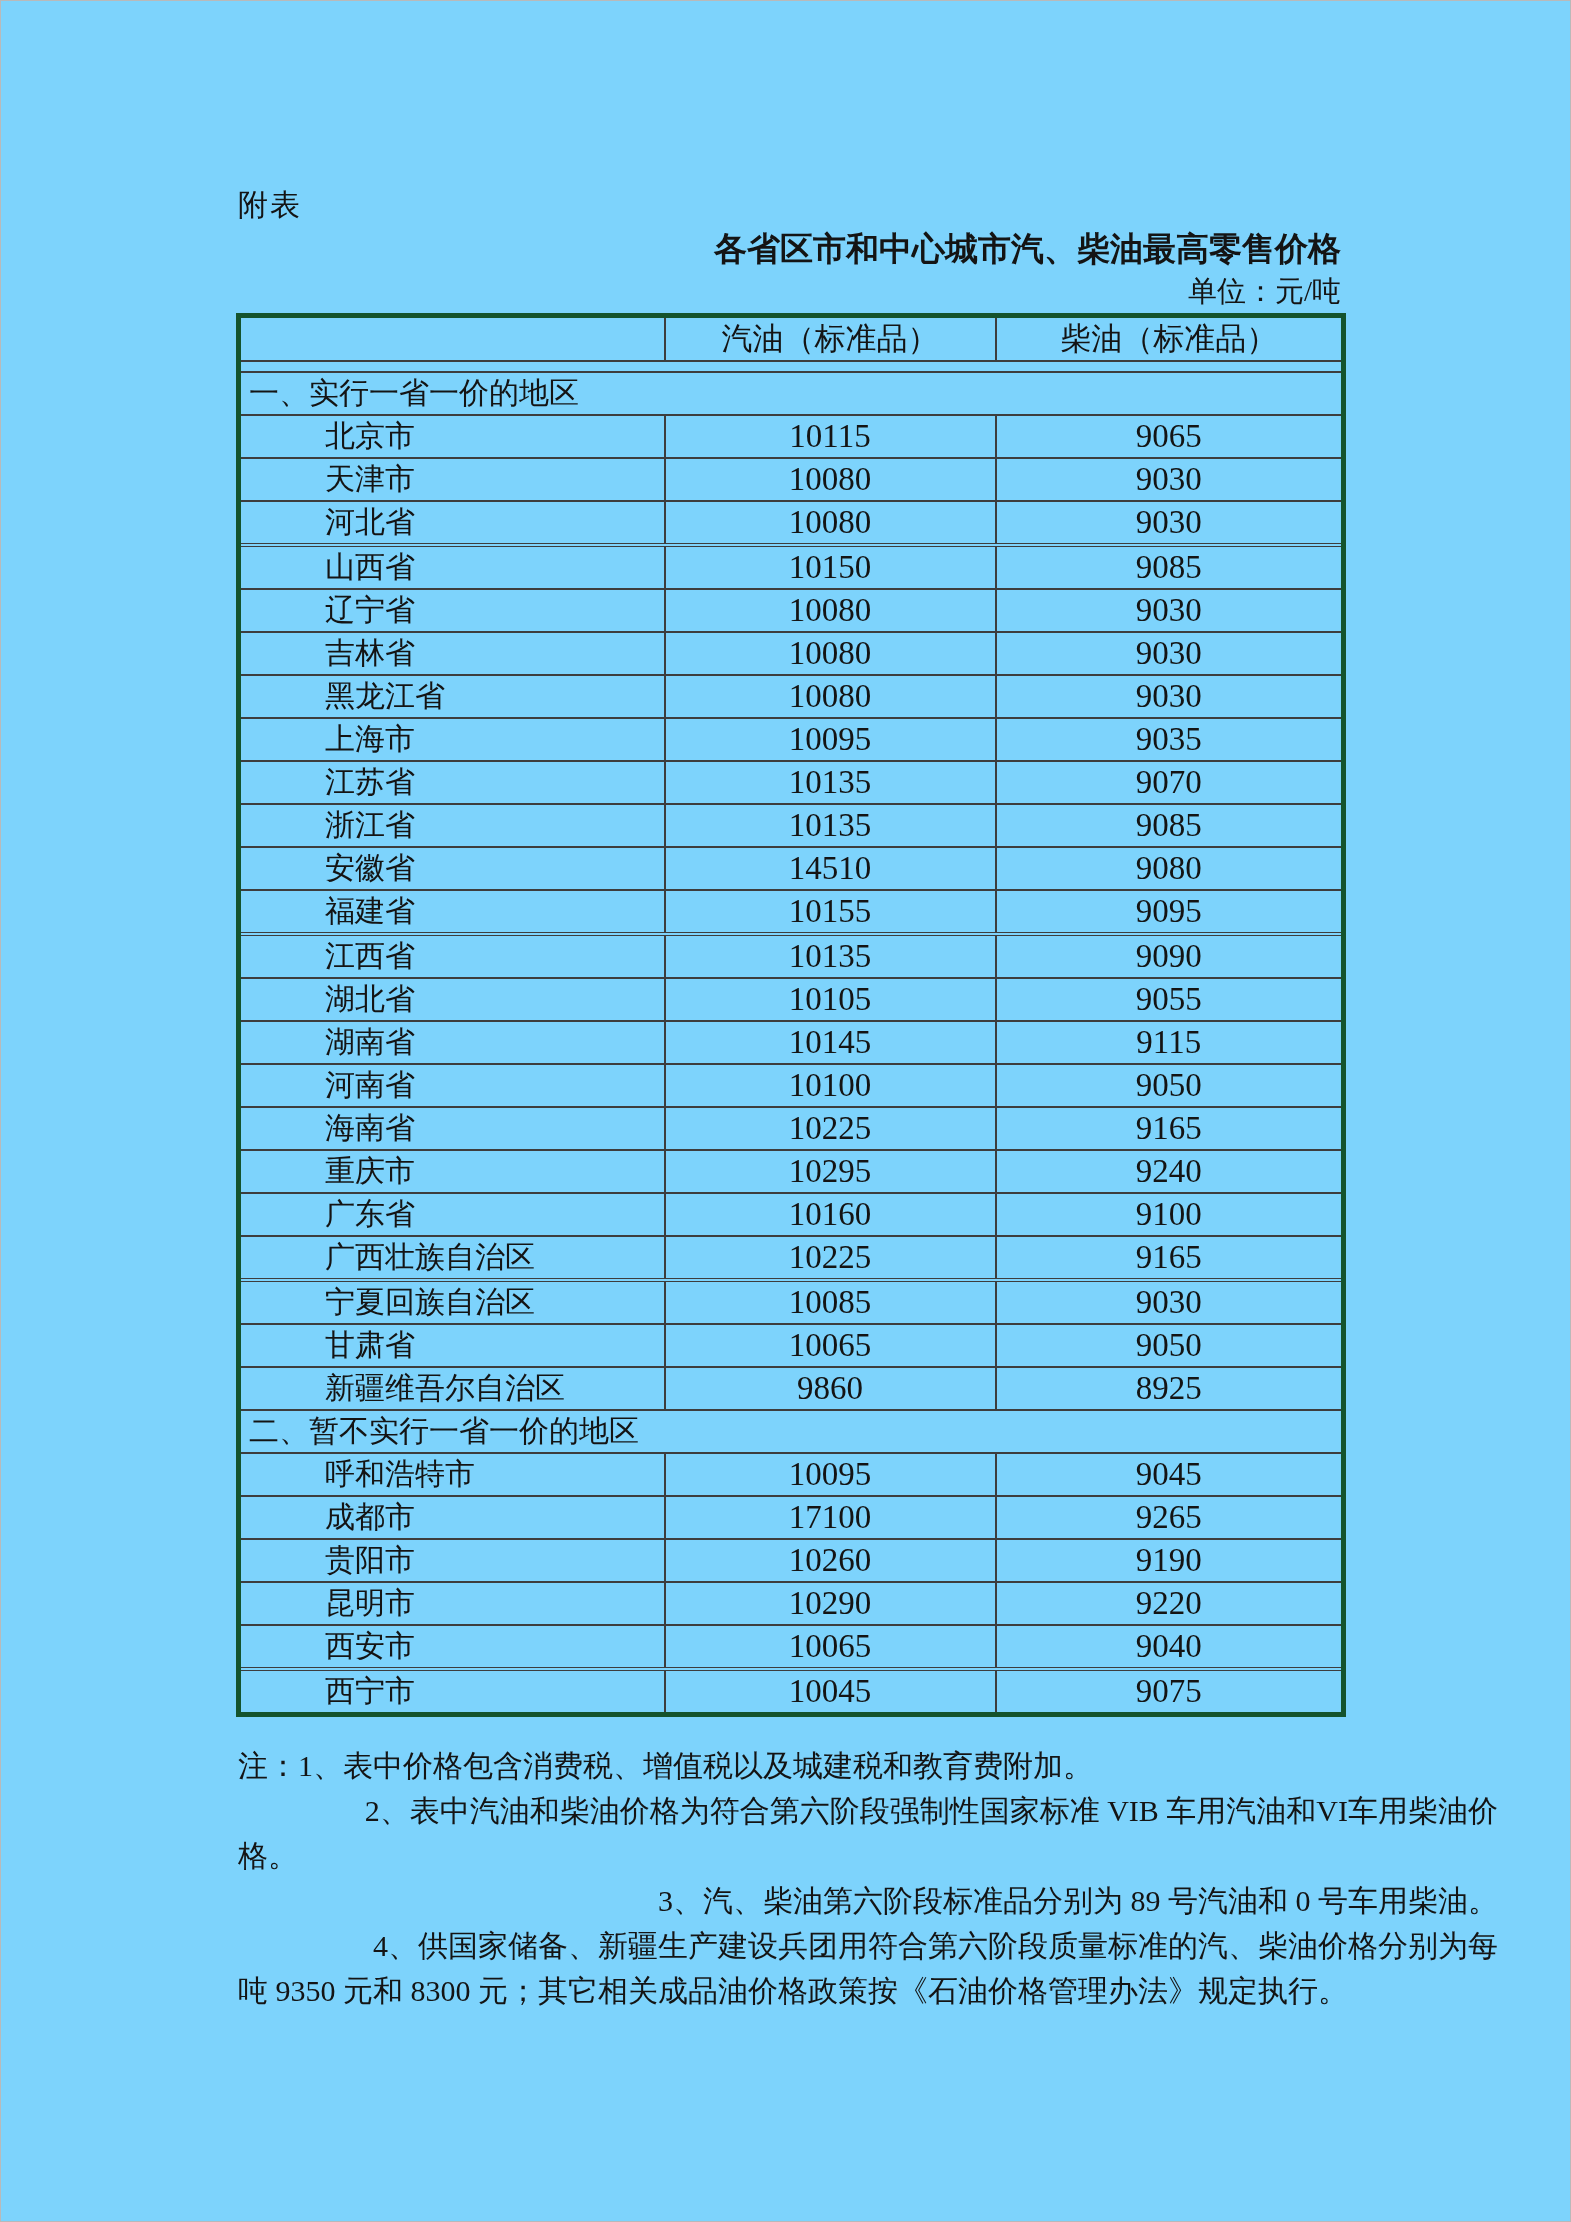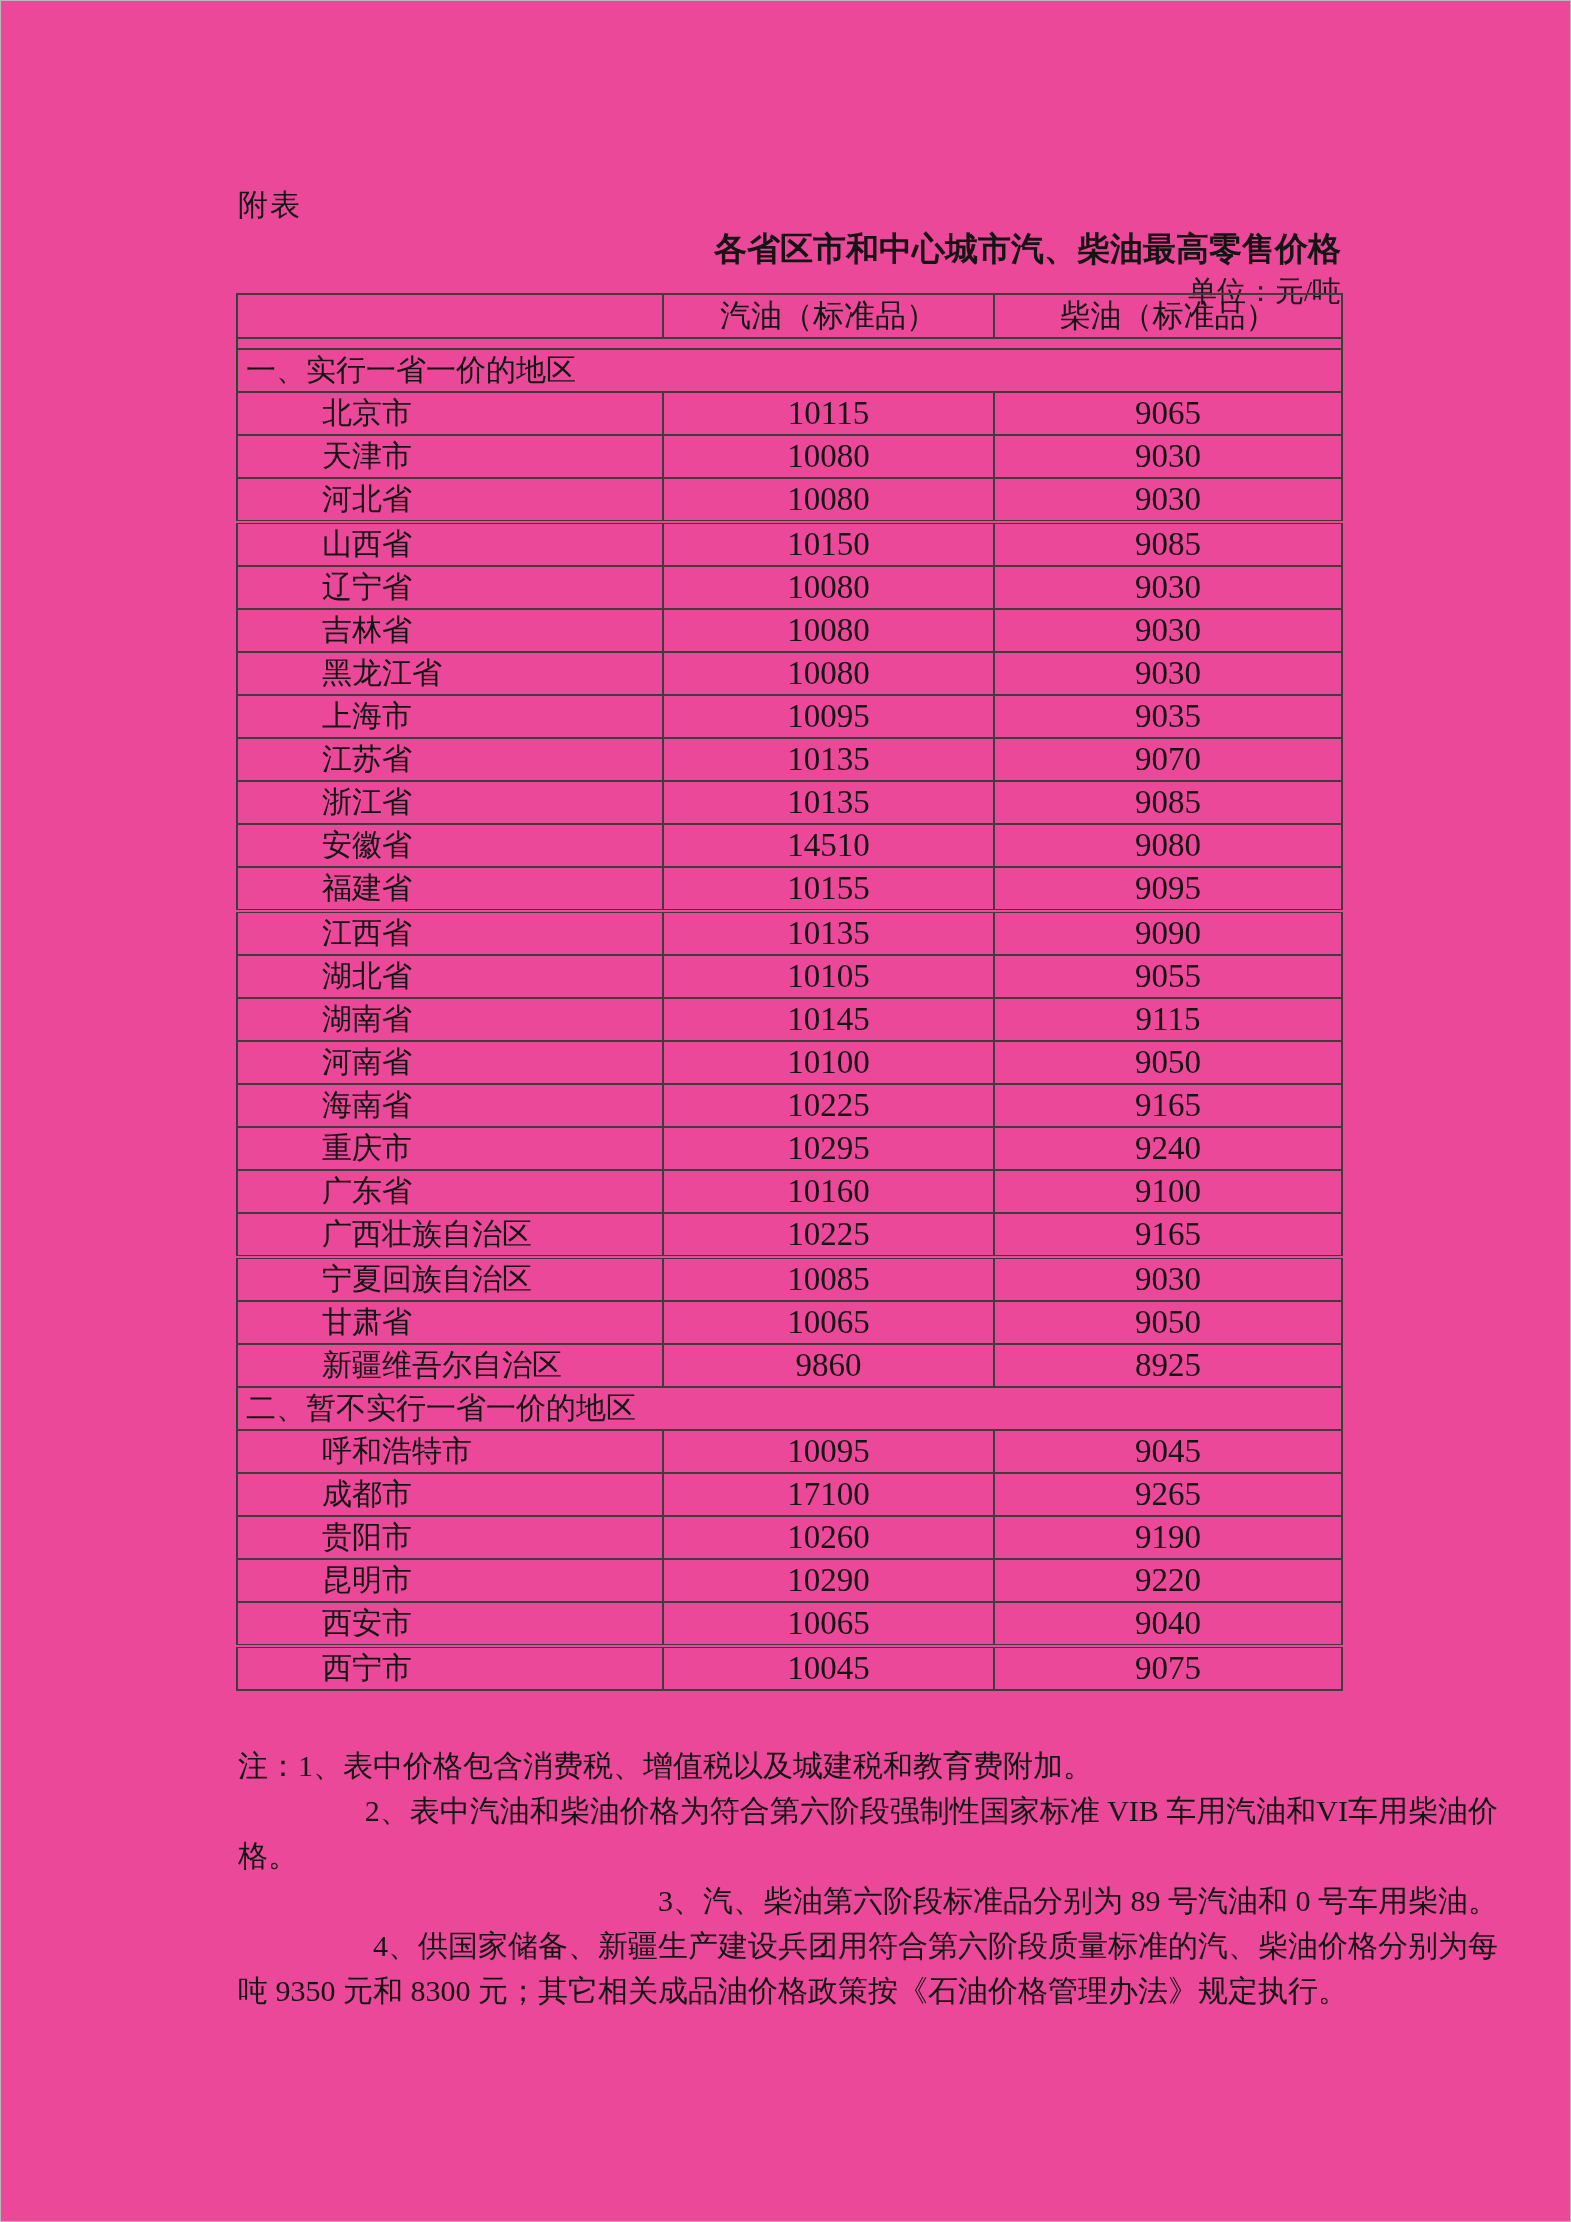--- a/index.html
+++ b/index.html
@@ -5,21 +5,21 @@
   html, body {
     margin: 0;
     padding: 0;
     background: #e8e8e8;
   }
   .page {
     position: relative;
     width: 1571px;
     height: 2222px;
     margin: 0 auto;
-    background: #ec4899;
+    background: #7dd3fc;
     border: 1px solid #b9b9b9;
     box-sizing: border-box;
     font-family: "Liberation Serif", "DejaVu Serif", serif;
     color: #141414;
     overflow: hidden;
   }
   .annex-label {
     position: absolute;
     left: 237px;
     top: 184px;
@@ -39,25 +39,25 @@
     position: absolute;
     left: 235px;
     top: 271px;
     width: 1105px;
     text-align: right;
     font-size: 29px;
   }
   table.price-table {
     position: absolute;
     left: 235px;
-    top: 292px;
+    top: 312px;
     width: 1105px;
     border-collapse: collapse;
     table-layout: fixed;
-    border: 2px solid #14532d;
+    border: 5px solid #14532d;
   }
   table.price-table td {
     box-sizing: border-box;
     border: 2px solid #3d3d3d;
     vertical-align: middle;
     font-size: 30px;
     padding: 0;
   }
   tr.hdr td {
     height: 44px;

